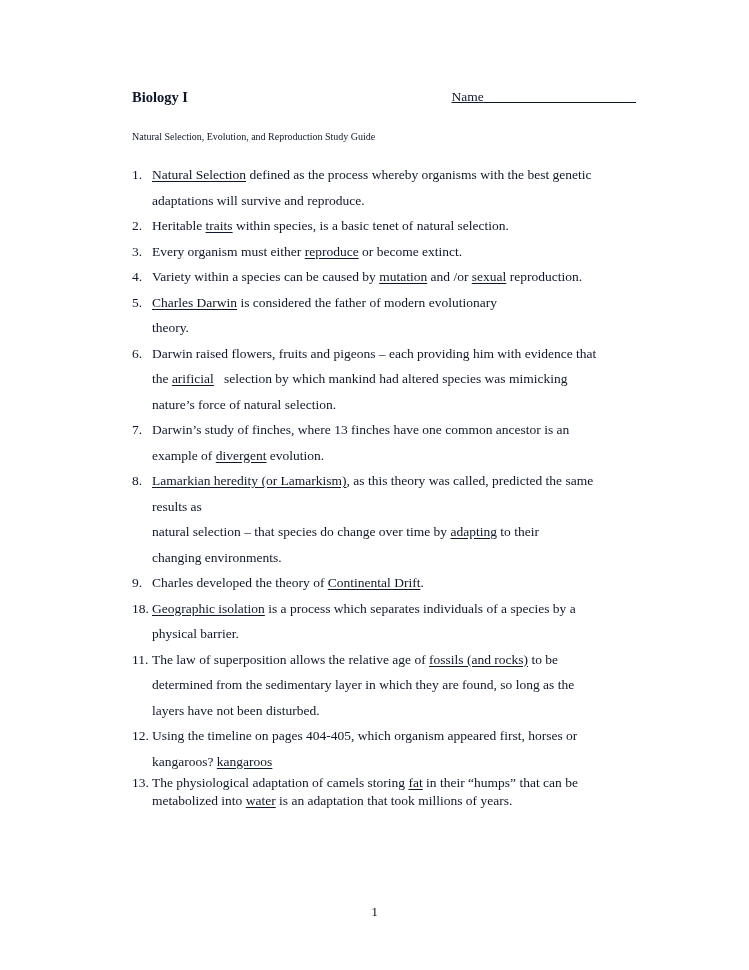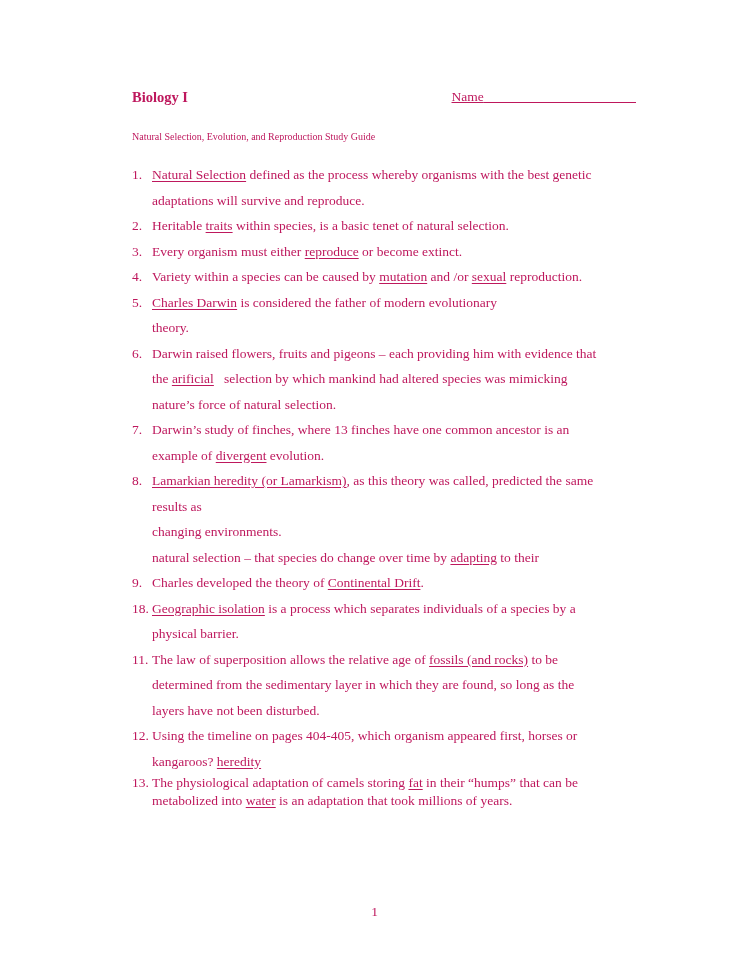--- a/index.html
+++ b/index.html
@@ -2,21 +2,21 @@
 <html><head>
 <meta charset="utf-8">
 <style>
   html, body { margin: 0; padding: 0; background: #ffffff; }
   .page {
     position: relative;
     width: 749px;
     height: 970px;
     background: #ffffff;
     font-family: "Liberation Serif", "DejaVu Serif", serif;
-    color: #be185d;
+    color: #0f172a;
     overflow: hidden;
   }
   .content {
     position: absolute;
     left: 132px;
     top: 88px;
     width: 520px;
   }
   .doc-header {
     display: flex;
@@ -120,22 +120,22 @@
           <div class="item-body">
             <div class="line"><span>Darwin’s study of finches, where 13 finches have one common ancestor is an</span></div>
             <div class="line"><span>example of </span><span class="u">divergent</span><span> evolution.</span></div>
           </div>
         </div>
         <div class="list-item">
           <span class="item-number">8.</span>
           <div class="item-body">
             <div class="line"><span class="u">Lamarkian heredity (or Lamarkism)</span><span>, as this theory was called, predicted the same</span></div>
             <div class="line"><span>results as</span></div>
+            <div class="line"><span>natural selection – that species do change over time by </span><span class="u">adapting</span><span> to their</span></div>
             <div class="line"><span>changing environments.</span></div>
-            <div class="line"><span>natural selection – that species do change over time by </span><span class="u">adapting</span><span> to their</span></div>
           </div>
         </div>
         <div class="list-item">
           <span class="item-number">9.</span>
           <div class="item-body">
             <div class="line"><span>Charles developed the theory of </span><span class="u">Continental Drift</span><span>.</span></div>
           </div>
         </div>
         <div class="list-item">
           <span class="item-number">18.</span>
@@ -149,21 +149,21 @@
           <div class="item-body">
             <div class="line"><span>The law of superposition allows the relative age of </span><span class="u">fossils (and rocks)</span><span> to be</span></div>
             <div class="line"><span>determined from the sedimentary layer in which they are found, so long as the</span></div>
             <div class="line"><span>layers have not been disturbed.</span></div>
           </div>
         </div>
         <div class="list-item">
           <span class="item-number">12.</span>
           <div class="item-body">
             <div class="line"><span>Using the timeline on pages 404-405, which organism appeared first, horses or</span></div>
-            <div class="line"><span>kangaroos? </span><span class="u">heredity</span></div>
+            <div class="line"><span>kangaroos? </span><span class="u">kangaroos</span></div>
           </div>
         </div>
         <div class="list-item tight">
           <span class="item-number">13.</span>
           <div class="item-body">
             <div class="line"><span>The physiological adaptation of camels storing </span><span class="u">fat</span><span> in their “humps” that can be</span></div>
             <div class="line"><span>metabolized into </span><span class="u">water</span><span> is an adaptation that took millions of years.</span></div>
           </div>
         </div>
       </div>

